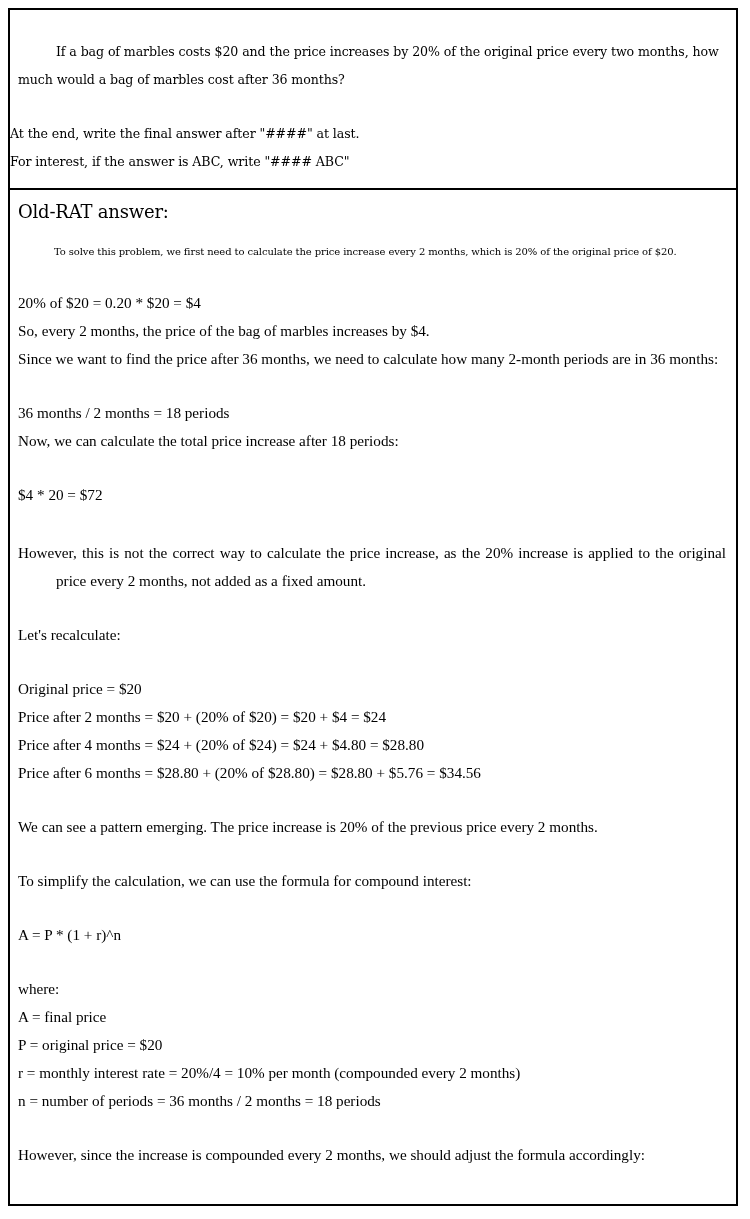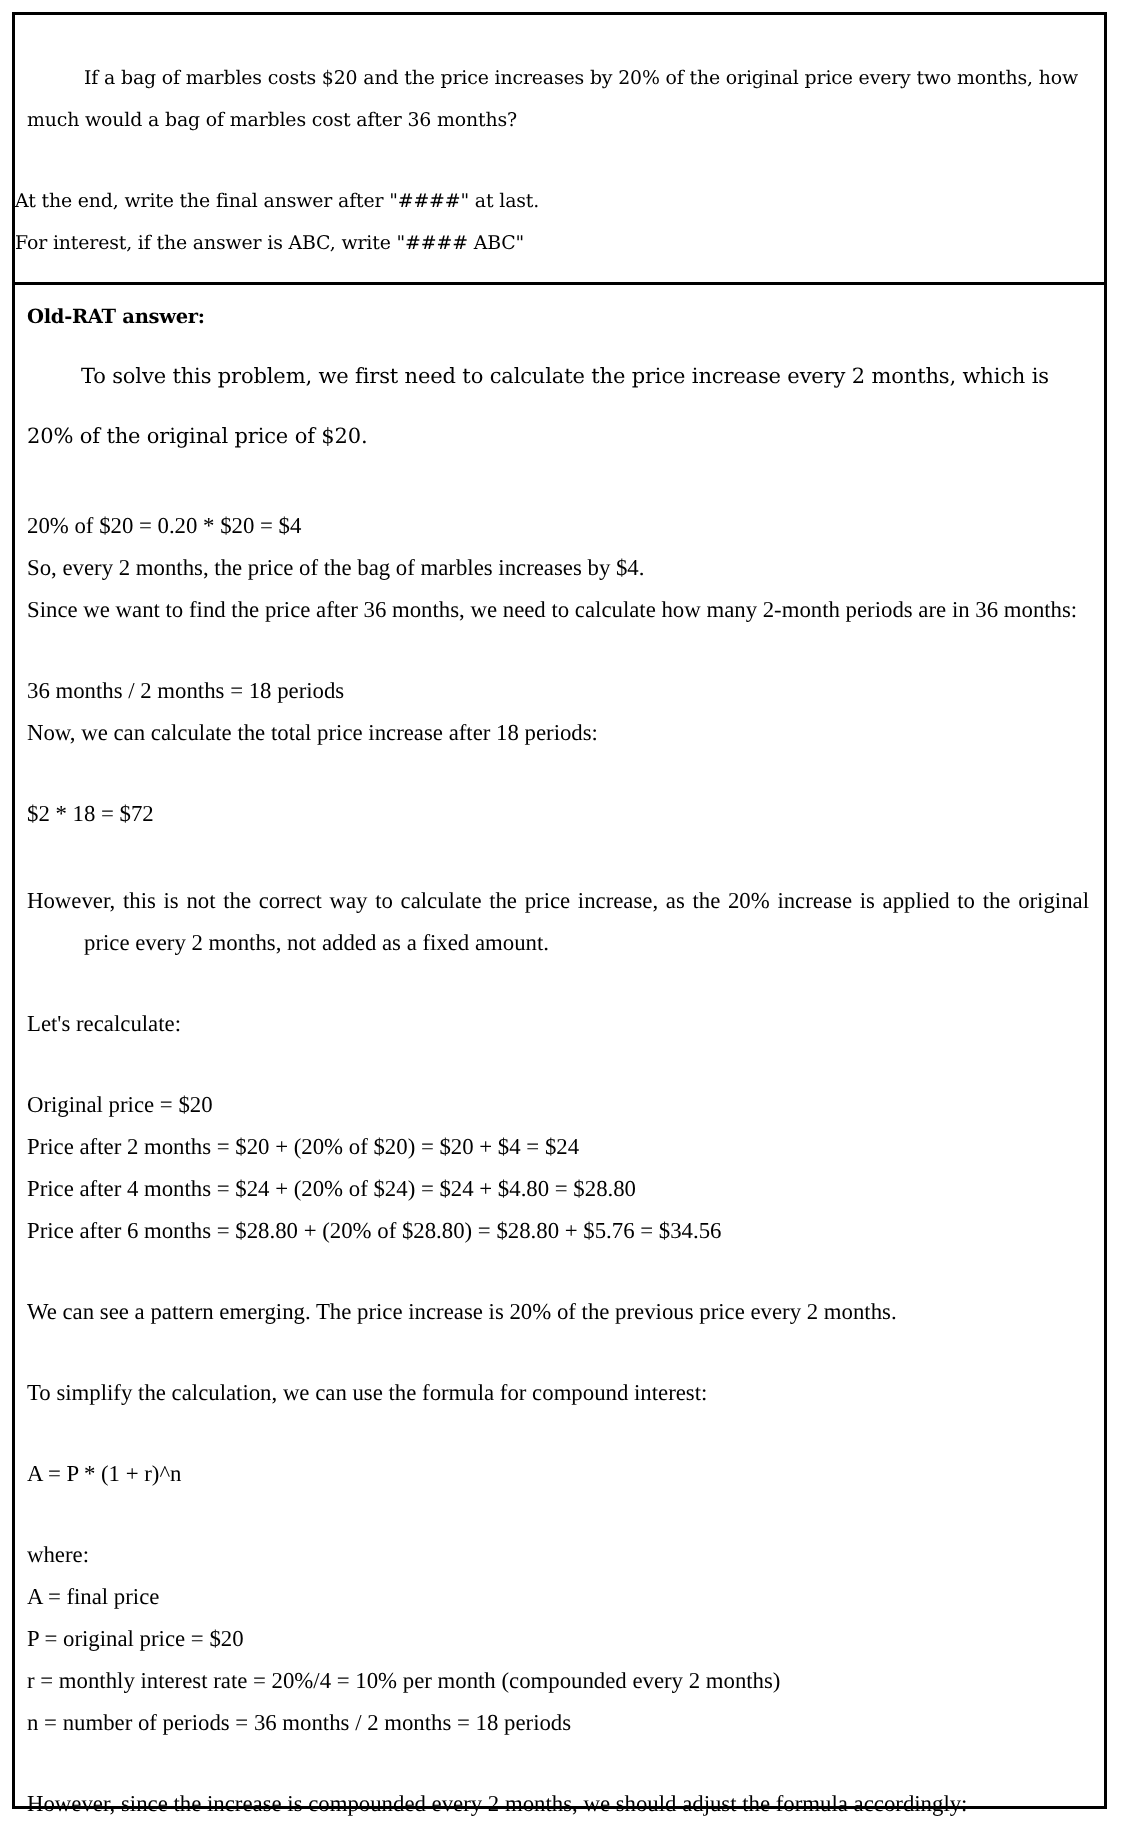--- a/index.html
+++ b/index.html
@@ -59,31 +59,31 @@
   }
 
   
   .answer-section {
     padding: 10px 10px 0 8px;
     box-sizing: border-box;
   }
 
   .answer-heading {
     font-family: "DejaVu Serif", "Liberation Serif", serif;
-    font-weight: bold;
-    font-size: 13px;
+    font-weight: normal;
+    font-size: 18px;
     line-height: 24px;
-    margin-bottom: 7px;
+    margin-bottom: 17px;
     letter-spacing: -0.2px;
   }
 
   .answer-intro {
     font-family: "DejaVu Serif", "Liberation Serif", serif;
-    font-size: 14px;
-    line-height: 40px;
+    font-size: 10px;
+    line-height: 22px;
     text-indent: 36px;
     padding-left: 0;
     letter-spacing: -0.1px;
   }
 
   .blk {
     font-family: "Liberation Serif", "DejaVu Serif", serif;
     font-size: 15.2px;
     line-height: 28px;
   }
@@ -127,21 +127,21 @@
     <div class="blk plain">So, every 2 months, the price of the bag of marbles increases by $4.</div>
     <div class="blk para">Since we want to find the price after 36 months, we need to calculate how many 2-month periods are in 36 months:</div>
 
     <div class="sp-md"></div>
 
     <div class="blk plain">36 months / 2 months = 18 periods</div>
     <div class="blk plain">Now, we can calculate the total price increase after 18 periods:</div>
 
     <div class="sp-md"></div>
 
-    <div class="blk plain">$2 * 18 = $72</div>
+    <div class="blk plain">$4 * 20 = $72</div>
 
     <div class="sp-lg"></div>
 
     <div class="blk para">However, this is not the correct way to calculate the price increase, as the 20% increase is applied to the original price every 2 months, not added as a fixed amount.</div>
 
     <div class="sp-md"></div>
 
     <div class="blk plain">Let's recalculate:</div>
 
     <div class="sp-md"></div>

